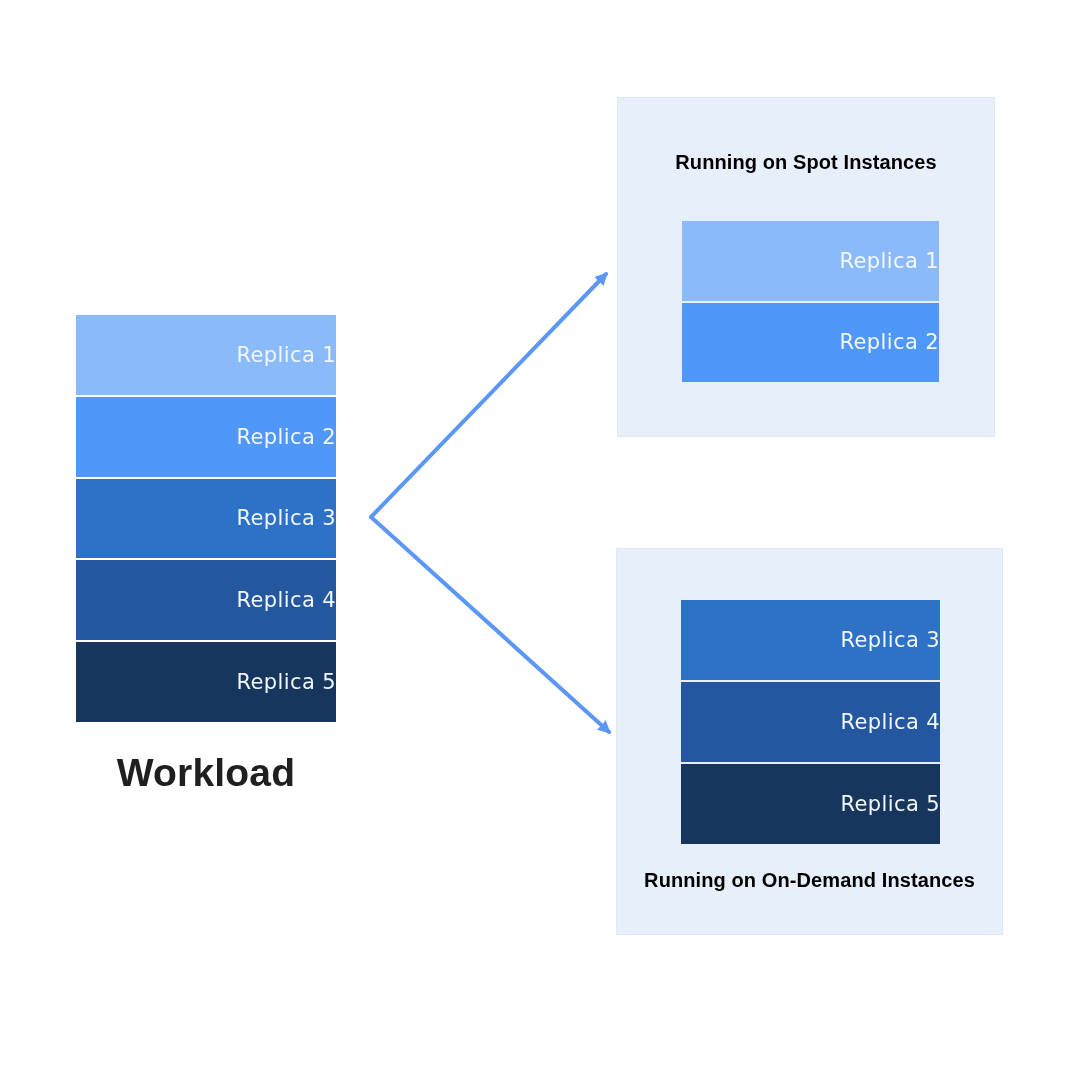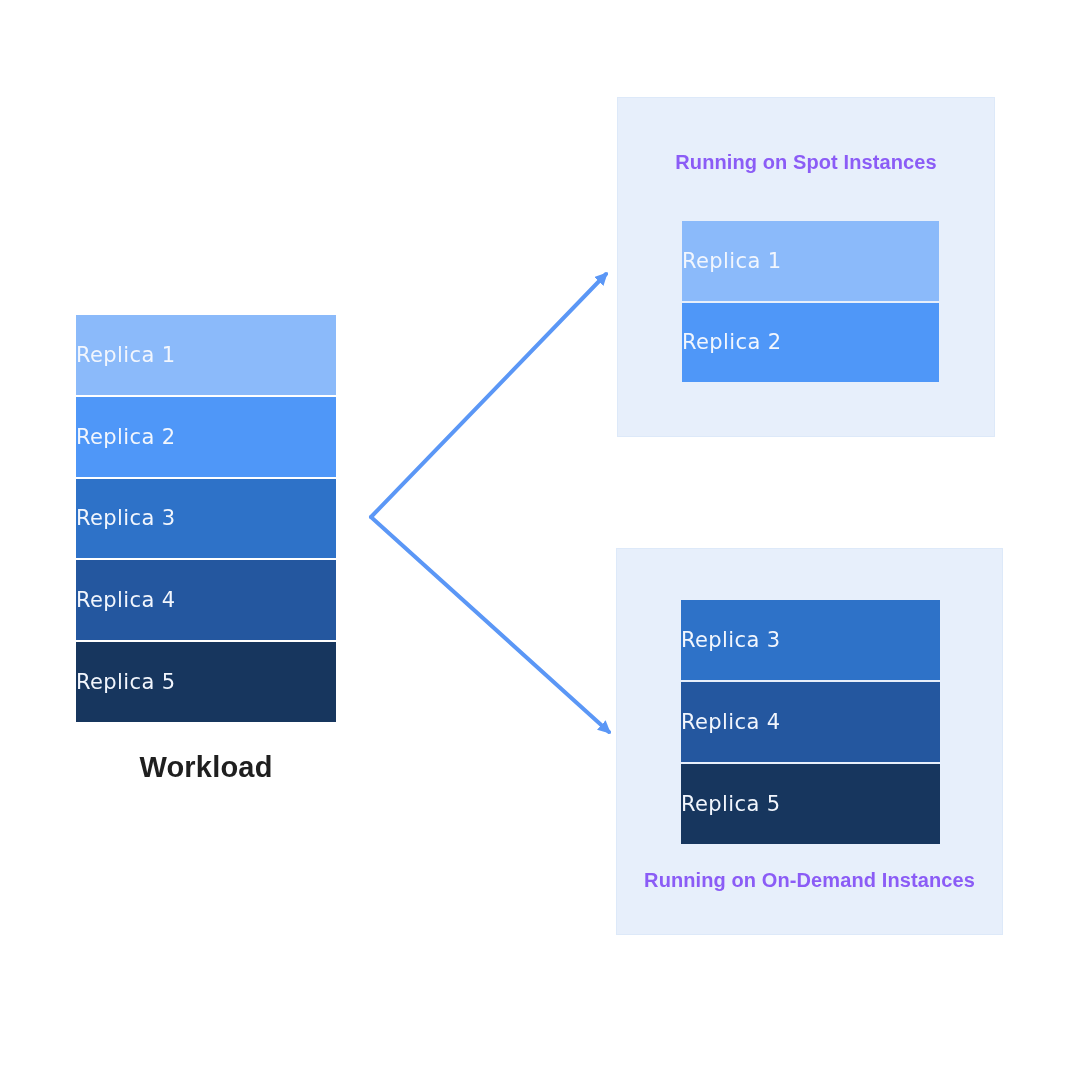--- a/index.html
+++ b/index.html
@@ -21,32 +21,32 @@
     left: 76px; top: 315px;
     width: 260px; height: 407px;
     display: flex;
     flex-direction: column;
     gap: 2px;
   }
   .block {
     flex: 1;
     display: flex;
     align-items: center;
-    justify-content: flex-start;
+    justify-content: flex-end;
     color: #f2f6fd;
     font-size: 21px;
     letter-spacing: 0.4px;
     font-family: "DejaVu Sans", sans-serif;
   }
   .workload-label {
     position: absolute;
     left: 64px; top: 751px;
     width: 284px;
     text-align: center;
-    font-size: 29px;
+    font-size: 39px;
     font-weight: 700;
     color: #1f1f1f;
     letter-spacing: 0.2px;
   }
 
   
   .panel {
     position: absolute;
     background: #e7effb;
     border: 1px solid #dde9f9;
@@ -54,21 +54,21 @@
   }
   .panel-spot   { left: 617px; top: 97px;  width: 378px; height: 340px; }
   .panel-demand { left: 616px; top: 548px; width: 387px; height: 387px; }
 
   .panel-title {
     position: absolute;
     left: 0; right: 0;
     text-align: center;
     font-size: 20px;
     font-weight: 700;
-    color: #8b5cf6;
+    color: #000000;
     letter-spacing: 0.1px;
   }
   .panel-spot   .panel-title { top: 53px; }
   .panel-demand .panel-title { top: 320px; text-align: center; }
 
   .panel-blocks {
     position: absolute;
     display: flex;
     flex-direction: column;
     gap: 2px;

